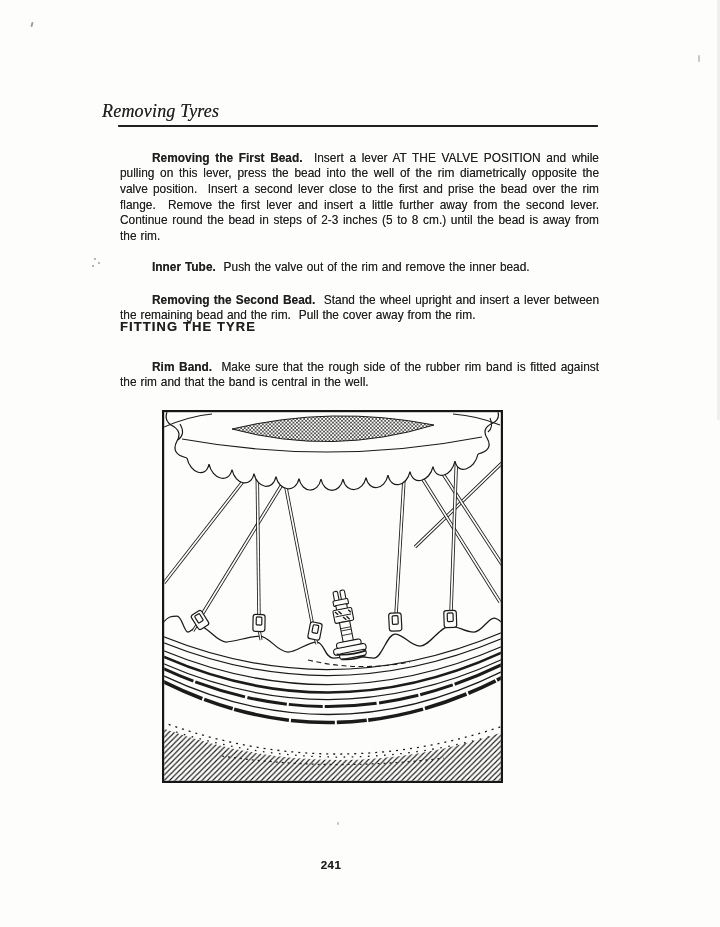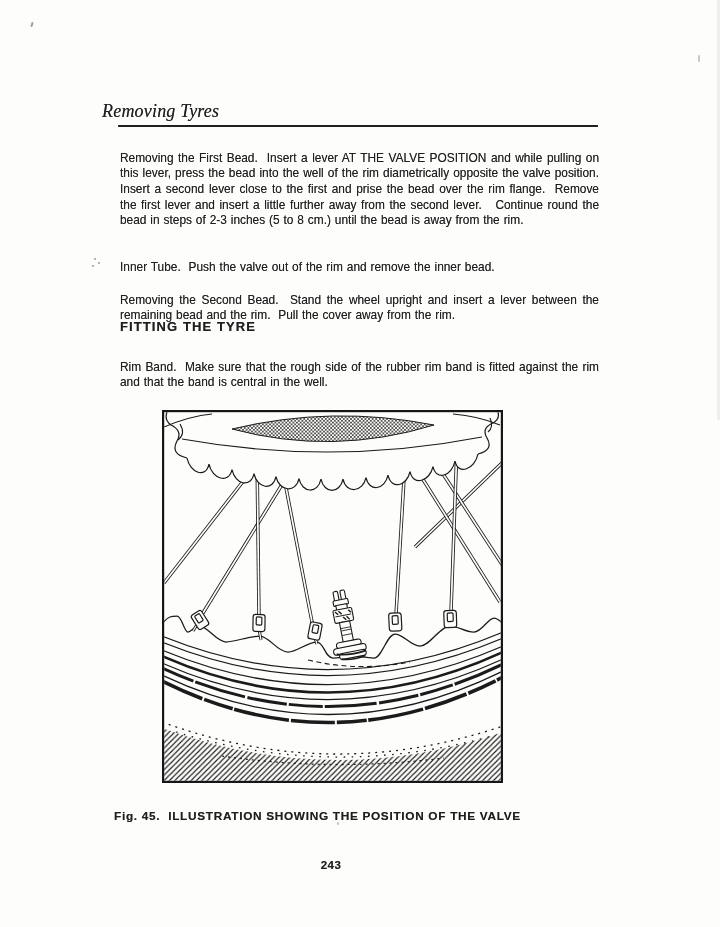--- a/index.html
+++ b/index.html
@@ -5,21 +5,21 @@
   html,body{margin:0;padding:0;}
   body{width:720px;height:927px;background:#fdfdfc;position:relative;overflow:hidden;
        font-family:"Liberation Sans", sans-serif;color:#1f1f1f;}
   .abs{position:absolute;}
   .running-head{left:102px;top:101px;font-family:"Liberation Serif", serif;font-style:italic;
        font-weight:400;font-size:18px;letter-spacing:.2px;text-shadow:0 0 .5px rgba(20,20,20,.65);}
   .head-rule{left:118px;top:125px;width:480px;height:2px;background:#202020;border-radius:1px;
        box-shadow:0 0 .6px rgba(0,0,0,.7);}
   .para{width:479px;font-size:11.9px;line-height:15.6px;text-align:justify;white-space:pre-wrap;
        word-spacing:.6px;text-shadow:0 0 .45px rgba(25,25,25,.6);}
-  .para .lead{font-weight:400;}
+  .para .lead{font-weight:700;margin-left:32px;}
   .p1{left:120px;top:139px;}
   .p2{left:120px;top:248px;}
   .p3{left:120px;top:281px;}
   .h-fitting{left:120px;top:319px;font-size:13px;font-weight:700;letter-spacing:1.1px;
        text-shadow:0 0 .5px rgba(25,25,25,.65);}
   .p4{left:120px;top:348px;}
   .fig{left:162px;top:410px;}
   .caption{left:114px;top:804px;width:434px;font-weight:700;font-size:11.8px;line-height:24px;
        letter-spacing:.7px;text-shadow:0 0 .5px rgba(25,25,25,.6);}
   .caption .cap1{white-space:nowrap;}
@@ -168,24 +168,23 @@
         <path class="ln" stroke-width="1.2" d="M20,29 Q170,56 320,27"></path>
         <path d="M70,19 Q170,-5 272,15 Q171,46 70,19 Z" fill="url(#xh)" stroke="#1b1b1b" stroke-width="1"></path>
         <path class="ln" stroke-width="1.1" d="M2,17 Q28,6 50,4 M291,4 Q316,6 338,15"></path>
       </g>
     </g>
 
     <rect x="1.1" y="1.1" width="338.8" height="370.8" fill="none" stroke="#161616" stroke-width="2.2"></rect>
   </svg>
 
   <div class="abs caption">
-    <div class="cap1"><span>Fig. 45.</span><span style="white-space:pre">  ILLUSTRATION SHOWING THE POSITION OF THE VALVE</span></div>
   </div>
 
-  <div class="abs page-number">243</div>
+  <div class="abs page-number">241</div>
 
   <div class="abs speck" style="left:31px;top:22px;width:2px;height:5px;transform:rotate(15deg);"></div>
   <div class="abs speck" style="left:698px;top:55px;width:2px;height:7px;opacity:.55;"></div>
   <div class="abs speck" style="left:94px;top:258px;width:1.5px;height:1.5px;"></div>
   <div class="abs speck" style="left:98px;top:262px;width:1.5px;height:1.5px;"></div>
   <div class="abs speck" style="left:92px;top:265px;width:1.5px;height:1.5px;"></div>
   <div class="abs speck" style="left:337px;top:822px;width:2px;height:3px;opacity:.6;"></div>
   <div class="abs edge-shadow"></div>
 
 </div>

